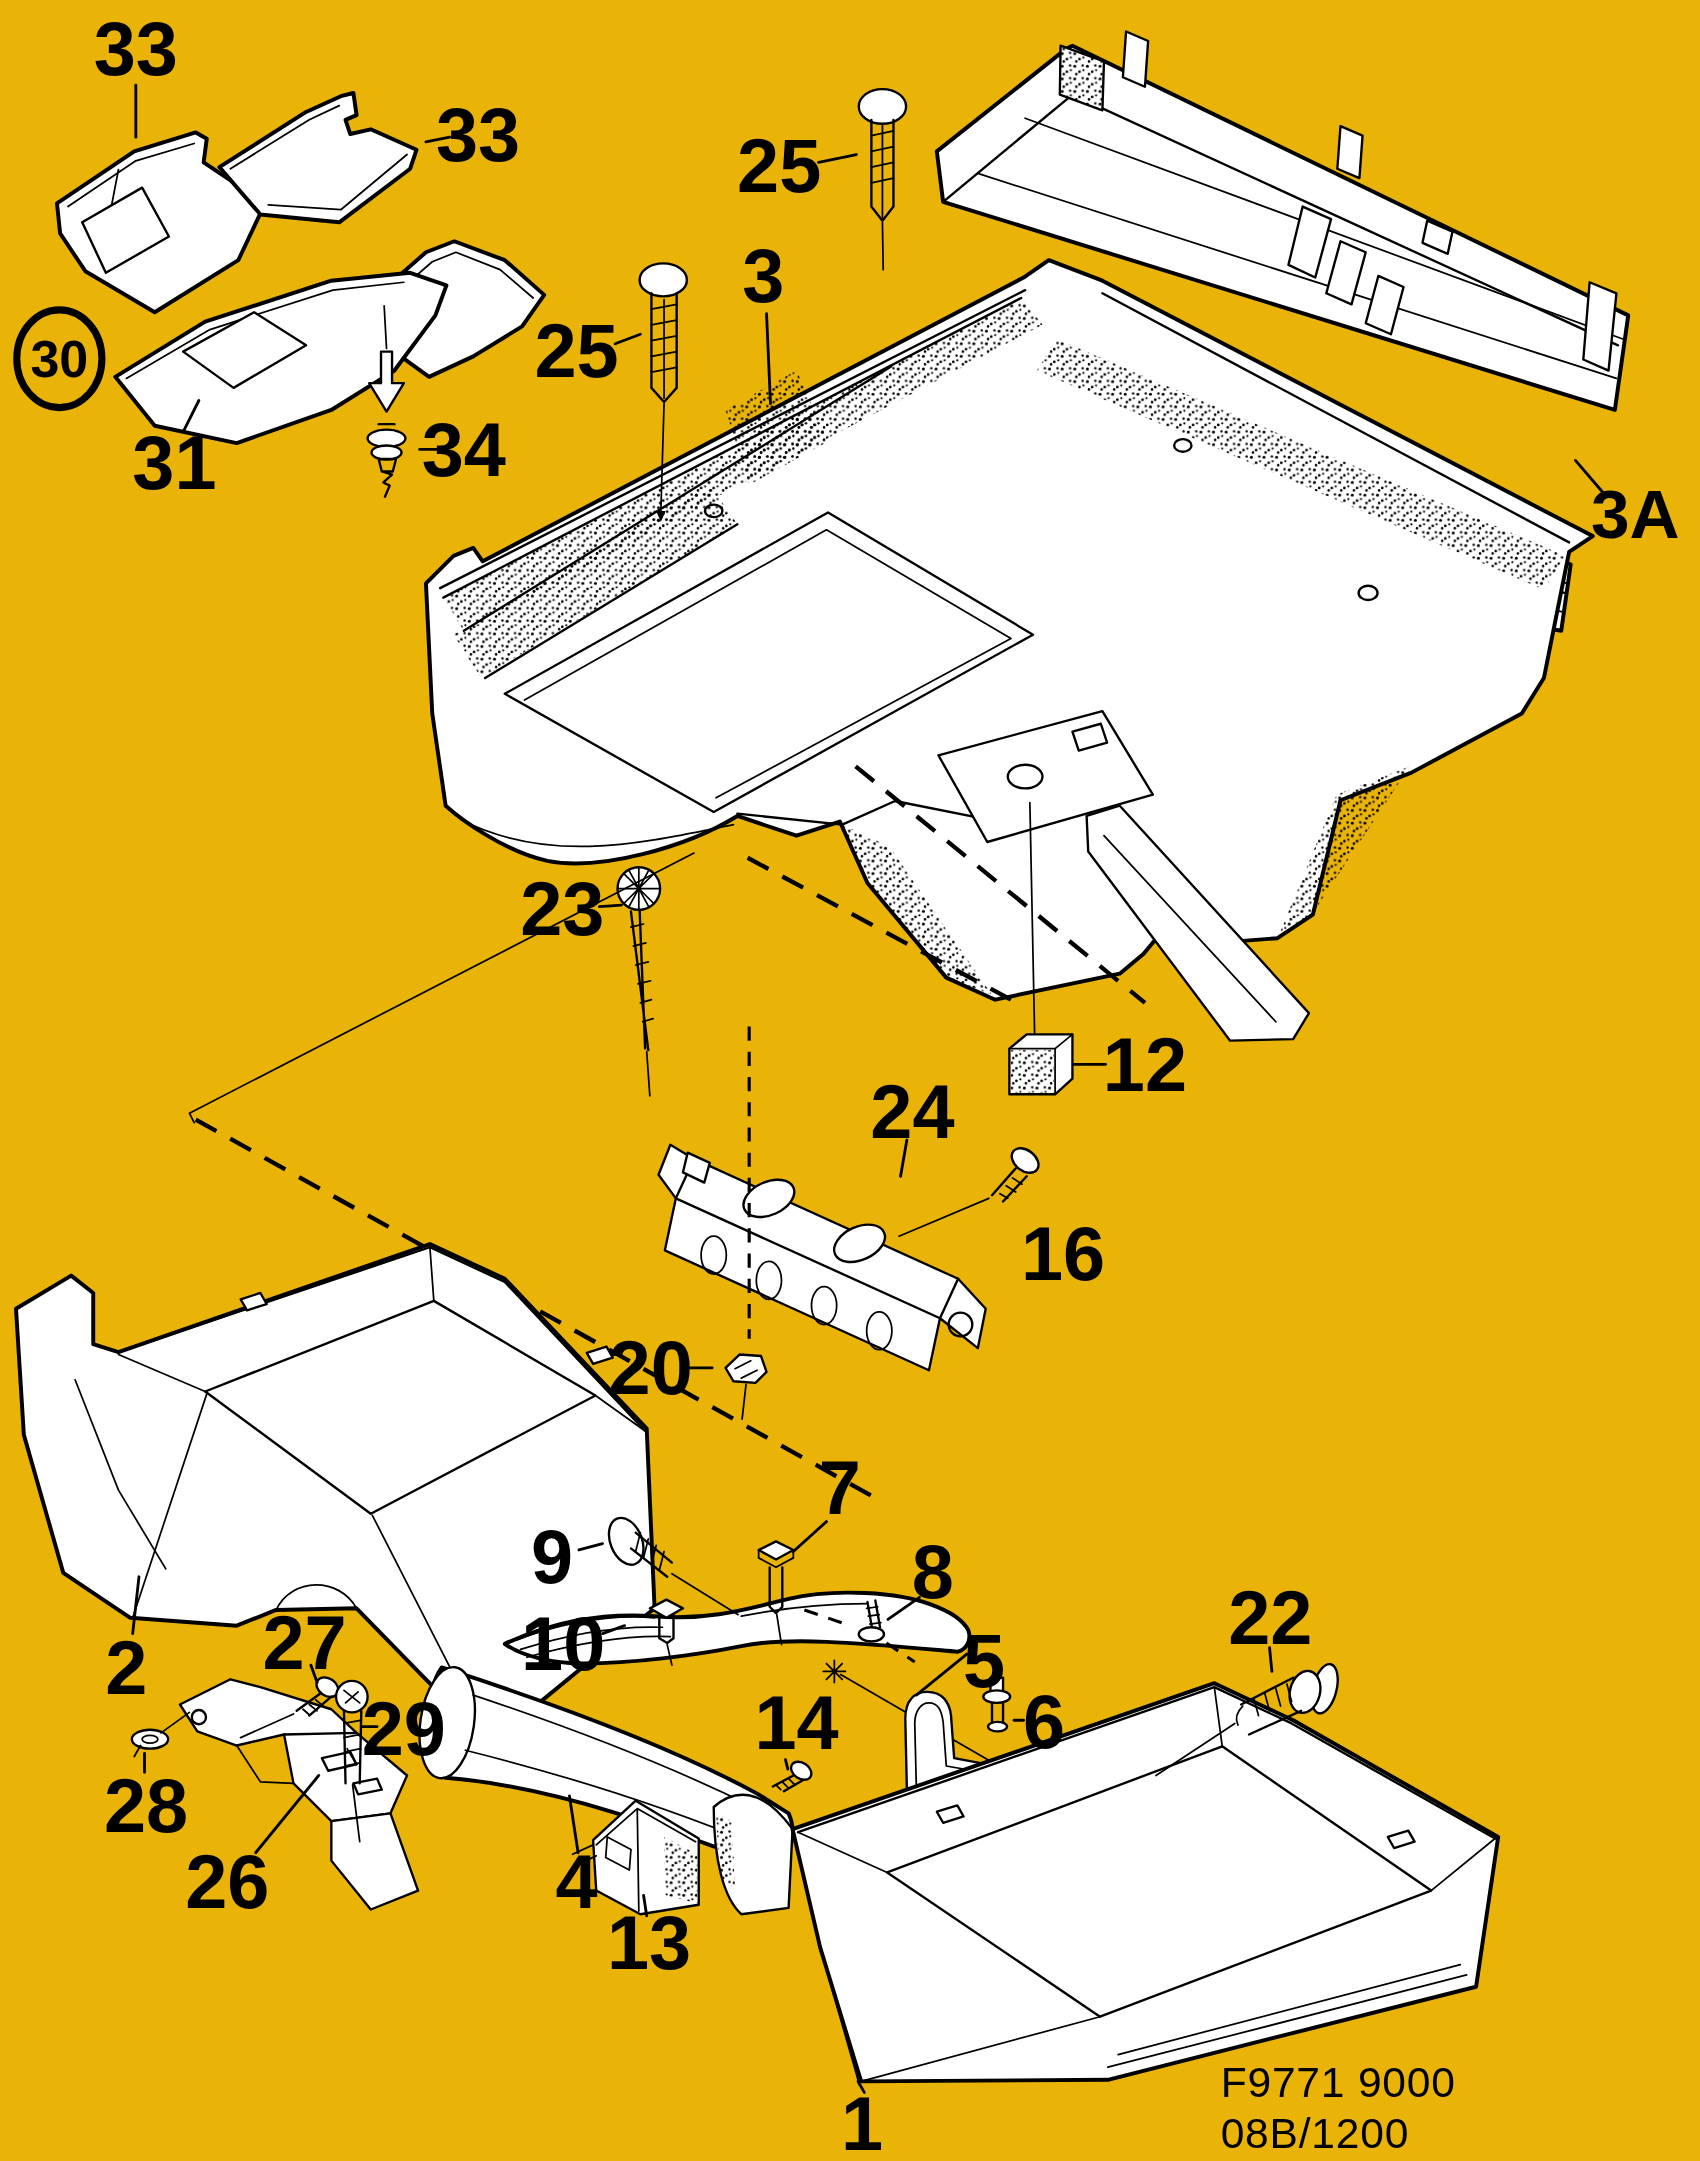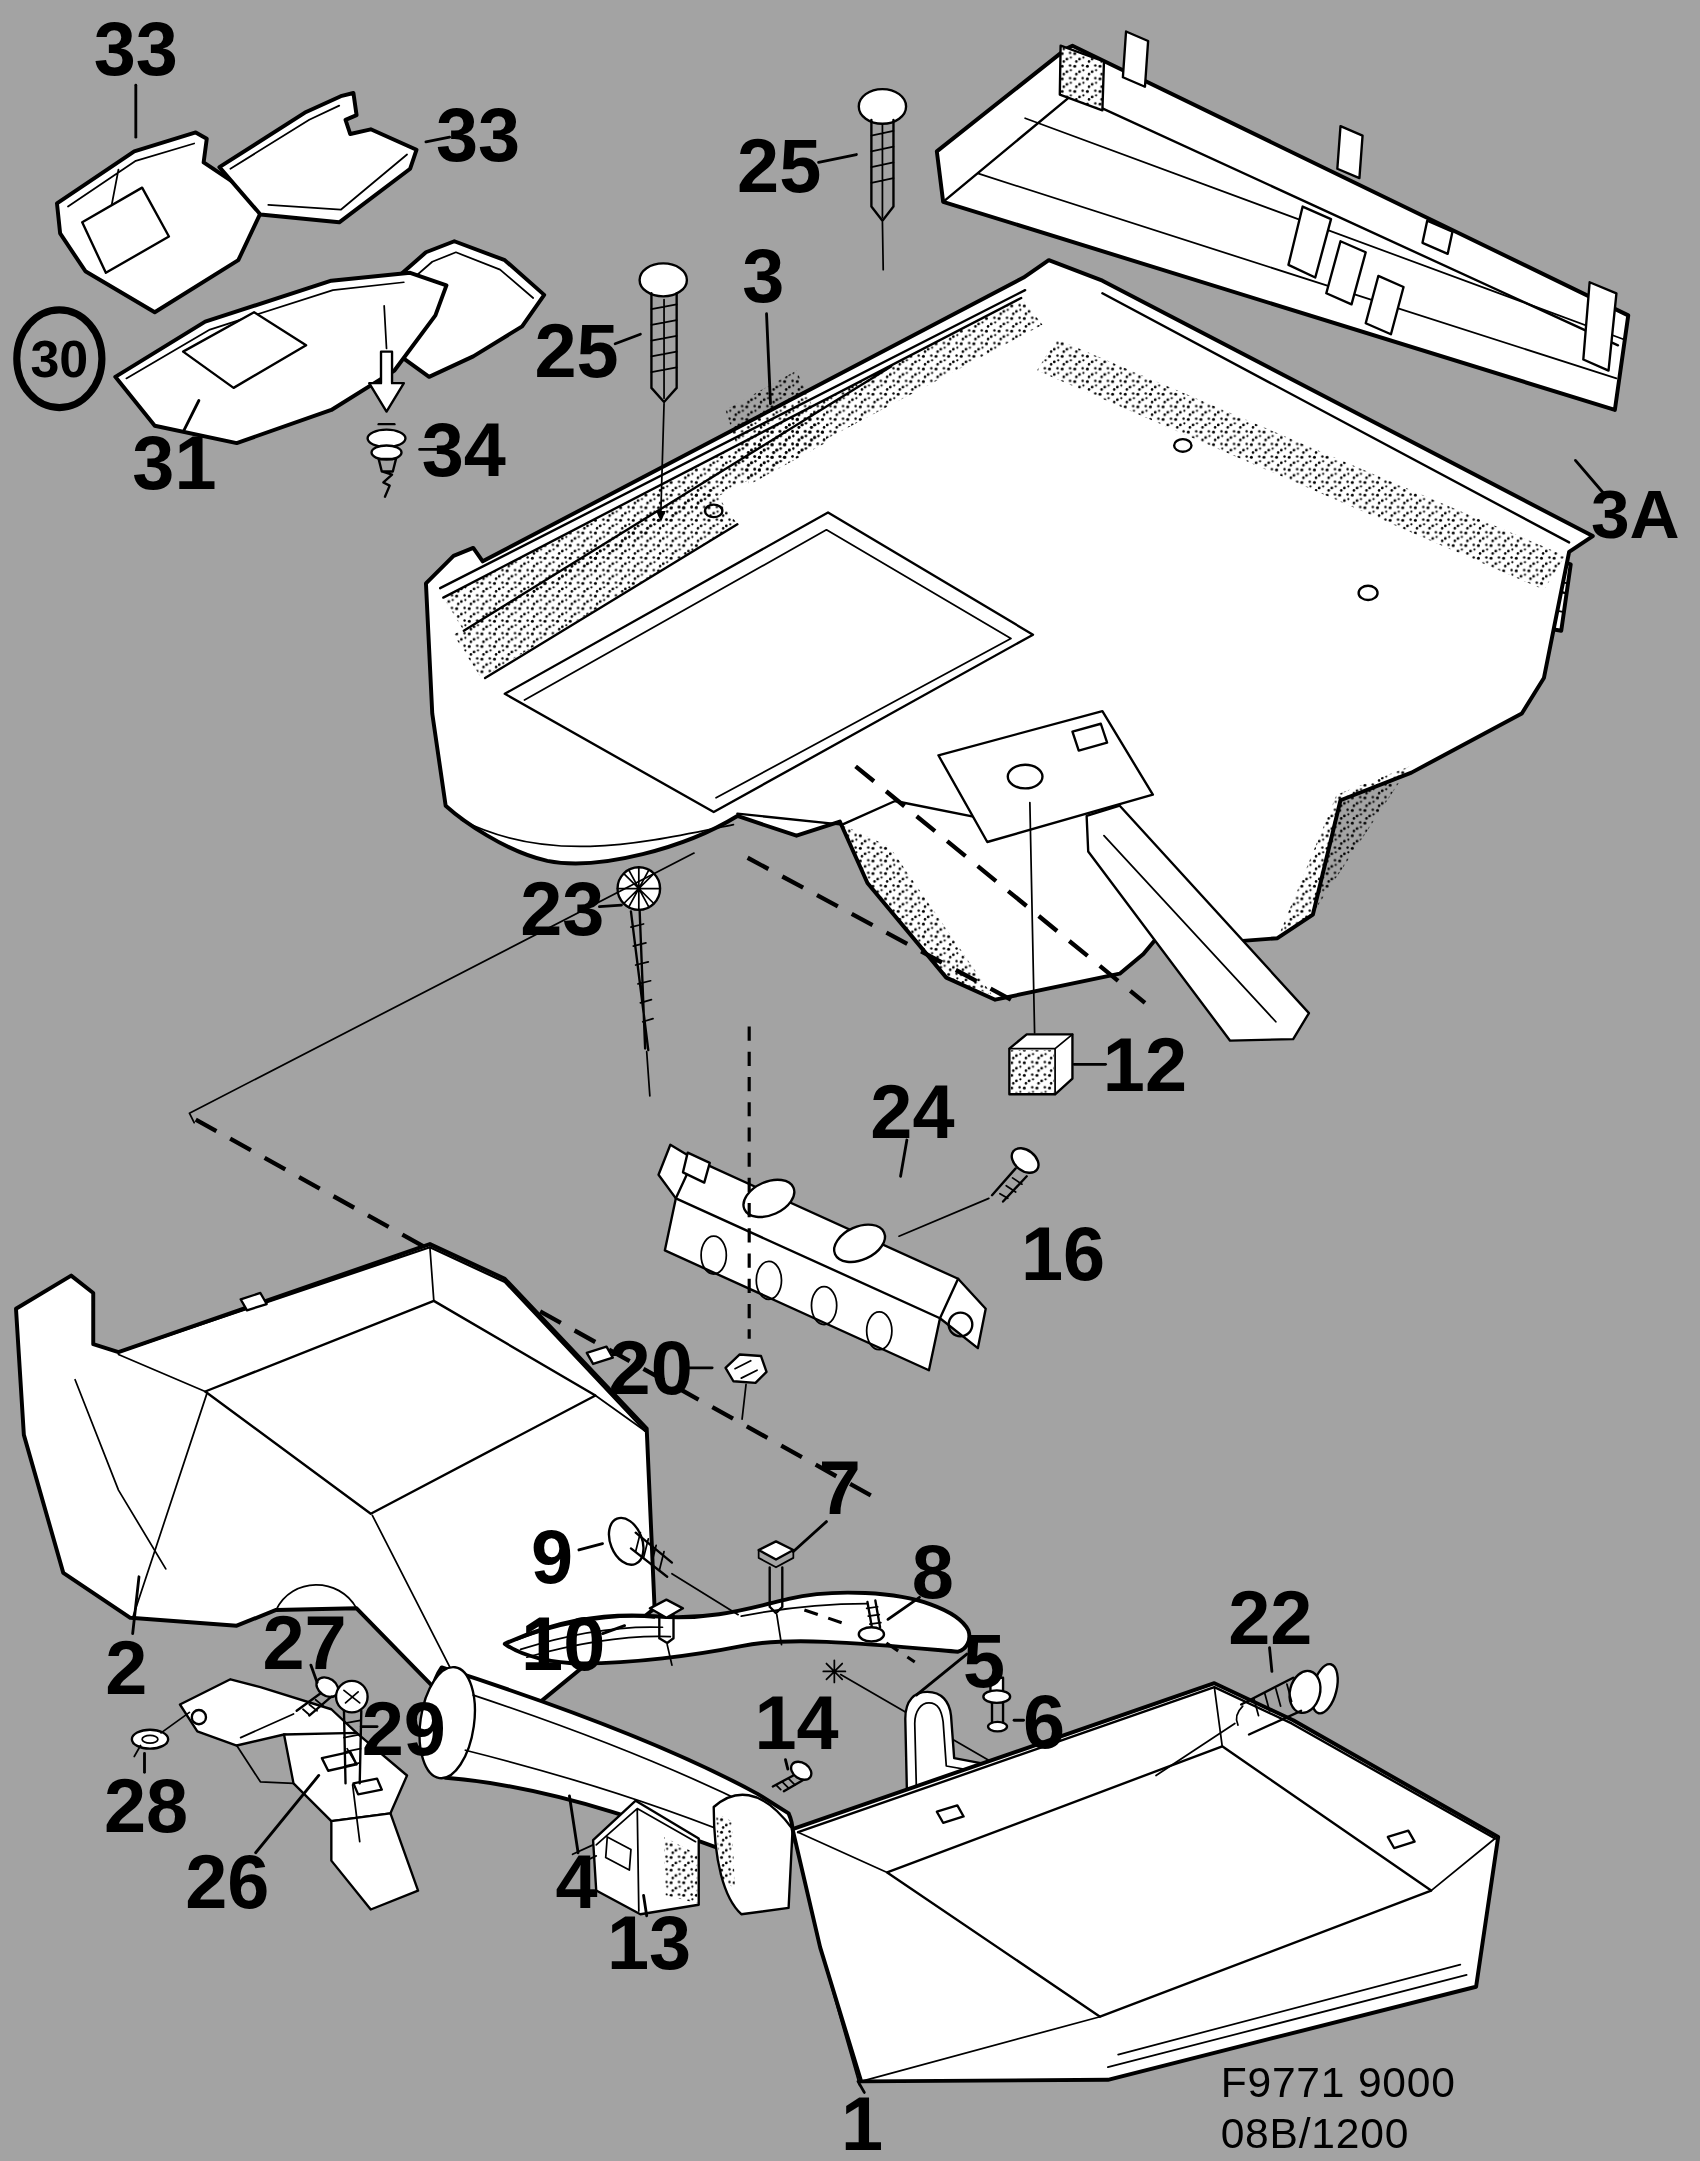--- a/index.html
+++ b/index.html
@@ -1,16 +1,16 @@
 <!DOCTYPE html>
 <html style="font-size:12.6px"><head>
 <meta charset="utf-8">
 <style>
   html,body{margin:0;padding:0;background:#888;}
-  .page{position:relative;width:1701px;height:2161px;background:#a3a3a3;margin:0 auto;overflow:hidden;
+  .page{position:relative;width:1701px;height:2161px;background:#eab308;margin:0 auto;overflow:hidden;
         font-family:"Liberation Sans", sans-serif;}
   svg{position:absolute;left:0;top:0;}
   .ln2 {fill:none;stroke:#000;stroke-width:3;stroke-linejoin:round;stroke-linecap:round;}
   .ln1 {fill:none;stroke:#000;stroke-width:2.2;stroke-linejoin:round;stroke-linecap:round;}
   .wh  {fill:#fff;stroke:#000;stroke-width:5;stroke-linejoin:round;}
   .wh2 {fill:#fff;stroke:#000;stroke-width:3;stroke-linejoin:round;}
   .stp {fill:url(#stip);stroke:none;}
   .dash{fill:none;stroke:#000;stroke-width:5.5;stroke-dasharray:30 20;stroke-linecap:butt;}
   .dash2{fill:none;stroke:#000;stroke-width:4;stroke-dasharray:18 14;}
   .callout{font-family:"Liberation Sans", sans-serif;font-weight:700;fill:#000;}

